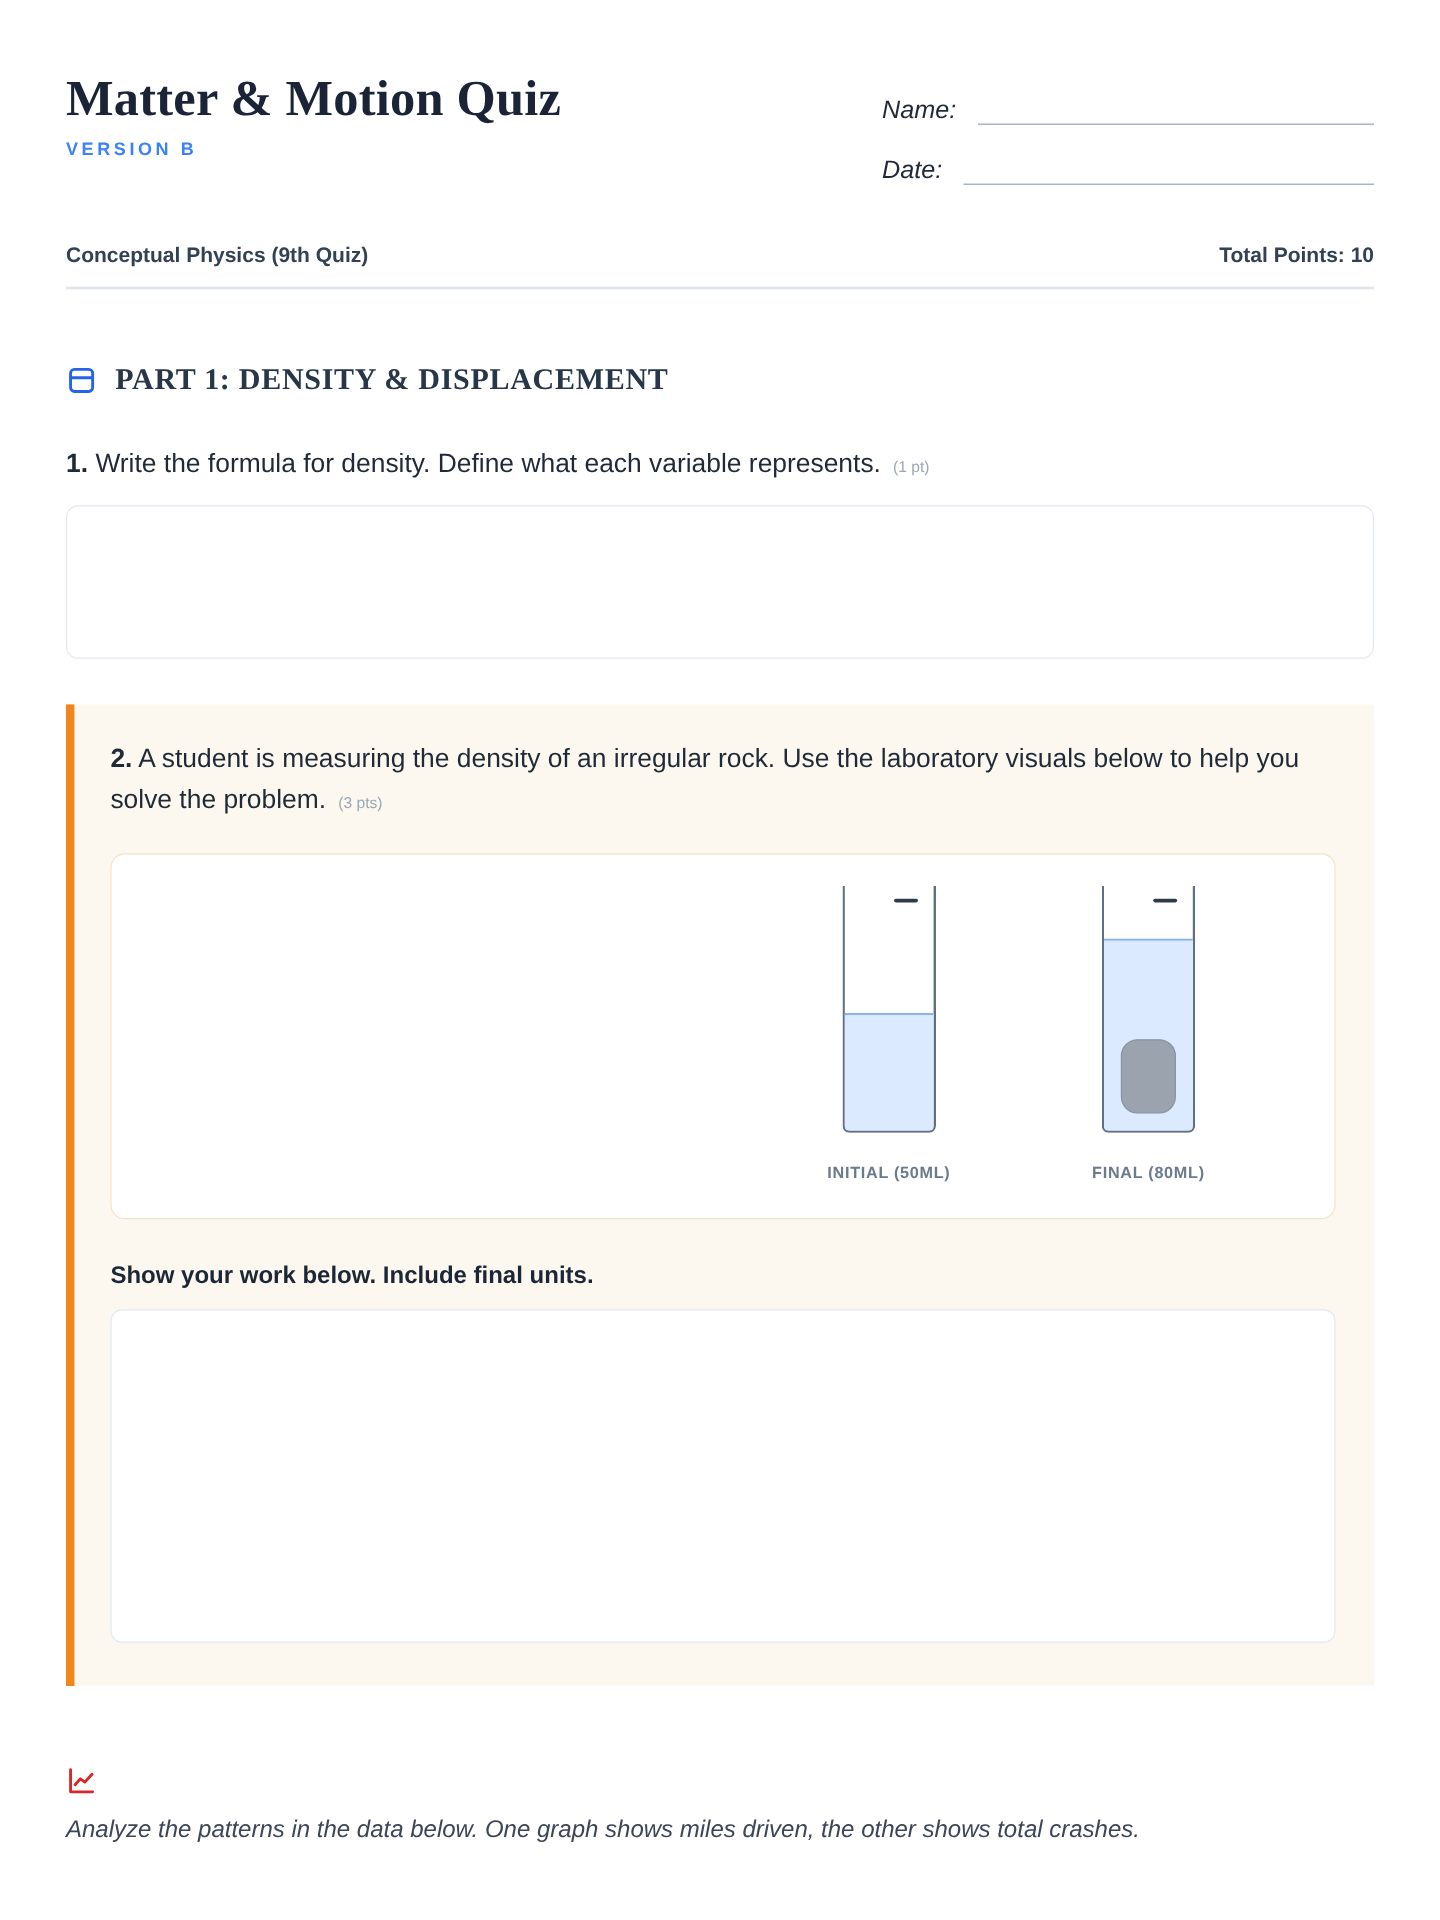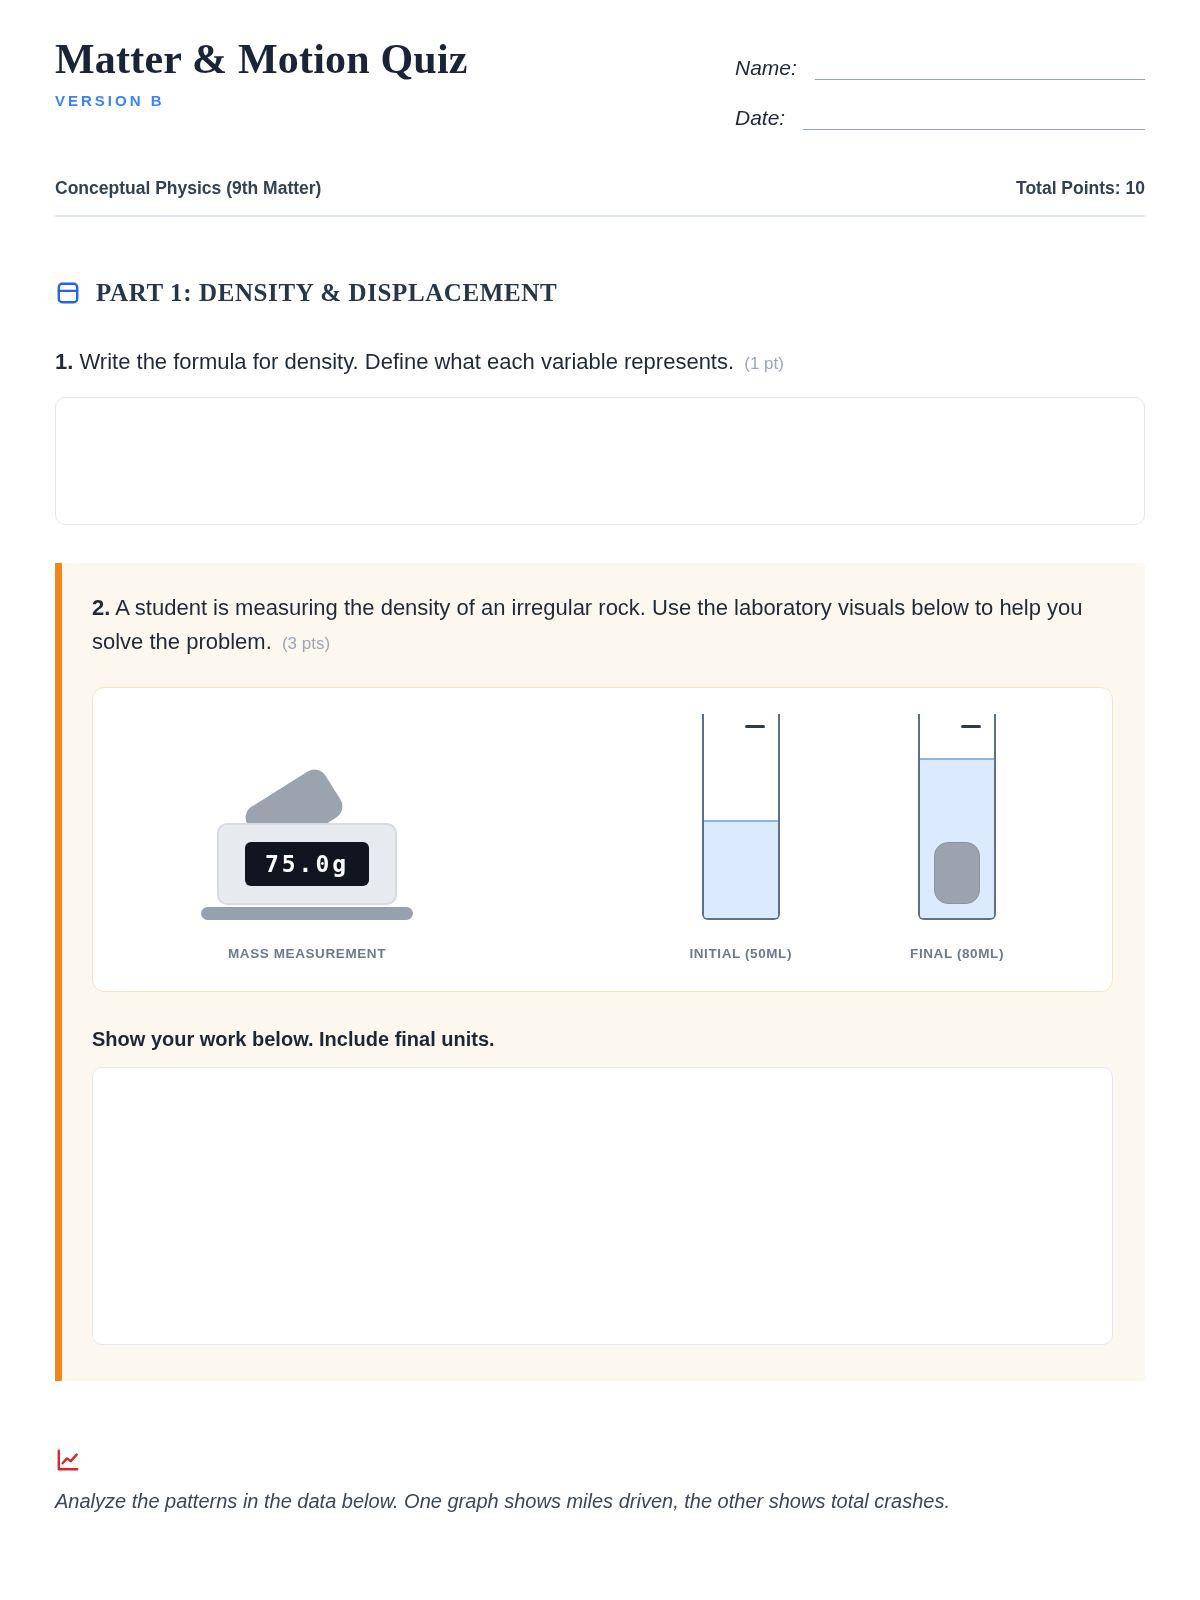--- a/index.html
+++ b/index.html
@@ -4,21 +4,21 @@
 <style>
   * { margin: 0; padding: 0; box-sizing: border-box; }
   html, body { background: #ffffff; }
   body { font-family: "Liberation Sans", sans-serif; color: #1f2937; }
   .page {
     position: relative;
     width: 1200px;
     height: 1600px;
     overflow: hidden;
     background: #ffffff;
-    padding: 36px 55px 0 55px;
+    padding: 60px 55px 0 55px;
   }
 
   
   .header-top { display: flex; justify-content: space-between; align-items: flex-start; }
   .title-block { flex: 0 0 auto; }
   h1.quiz-title {
     font-family: "Liberation Serif", serif;
     font-size: 42px;
     font-weight: 700;
     color: #1b2436;
@@ -58,21 +58,21 @@
     font-weight: 700;
     letter-spacing: 0.6px;
     color: #273649;
   }
   .section-icon { width: 26px; height: 26px; display: inline-flex; }
   .part1-heading-row { margin-top: 62px; }
   .part2-heading-row { margin-top: 66px; }
 
   .question-line { margin-top: 38px; font-size: 22px; color: #1f2937; line-height: 1.55; }
   .q-number { font-weight: 700; }
-  .q-points { font-size: 17px; color: #9aa7b8; margin-left: 4px; }
+  .q-points { font-size: 13px; color: #9aa7b8; margin-left: 4px; }
 
   .answer-box {
     margin-top: 18px;
     background: #ffffff;
     border: 1.5px solid #e2e8f0;
     border-radius: 10px;
   }
   .answer-box.q1 { height: 128px; }
   .answer-box.q2 { height: 278px; margin-top: 16px; }
 
@@ -210,21 +210,21 @@
           <span class="field-label">Name:</span>
           <span class="field-line"></span>
         </div>
         <div class="field-row">
           <span class="field-label">Date:</span>
           <span class="field-line"></span>
         </div>
       </div>
     </div>
     <div class="header-meta">
-      <span class="course-label">Conceptual Physics (9th Matter)</span>
+      <span class="course-label">Conceptual Physics (9th Quiz)</span>
       <span class="total-points">Total Points: 10</span>
     </div>
     <hr class="header-divider">
   </header>
 
   <section>
     <h2 class="section-heading part1-heading-row">
       <span class="section-icon">
         <svg viewBox="0 0 24 24" width="26" height="26" fill="none" stroke="#2563eb" stroke-width="2.2" stroke-linecap="round" stroke-linejoin="round">
           <rect x="3.5" y="3.5" width="17" height="17" rx="3"></rect>
@@ -243,28 +243,20 @@
 
     <div class="q2-block">
       <p class="question-line">
         <span class="q-number">2.</span>
         <span>A student is measuring the density of an irregular rock. Use the laboratory visuals below to help you solve the problem.</span>
         <span class="q-points">(3 pts)</span>
       </p>
 
       <div class="visual-panel">
 
-        <div class="figure scale-figure">
-          <div class="rock-on-scale"></div>
-          <div class="scale-body">
-            <div class="scale-display">75.0g</div>
-          </div>
-          <div class="scale-base"></div>
-          <div class="figure-label">MASS MEASUREMENT</div>
-        </div>
 
         <div class="cylinders-wrap">
           <div class="figure">
             <div class="cylinder">
               <div class="cyl-tick"></div>
               <div class="cyl-water initial"></div>
             </div>
             <div class="figure-label">INITIAL (50ML)</div>
           </div>
           <div class="figure">

